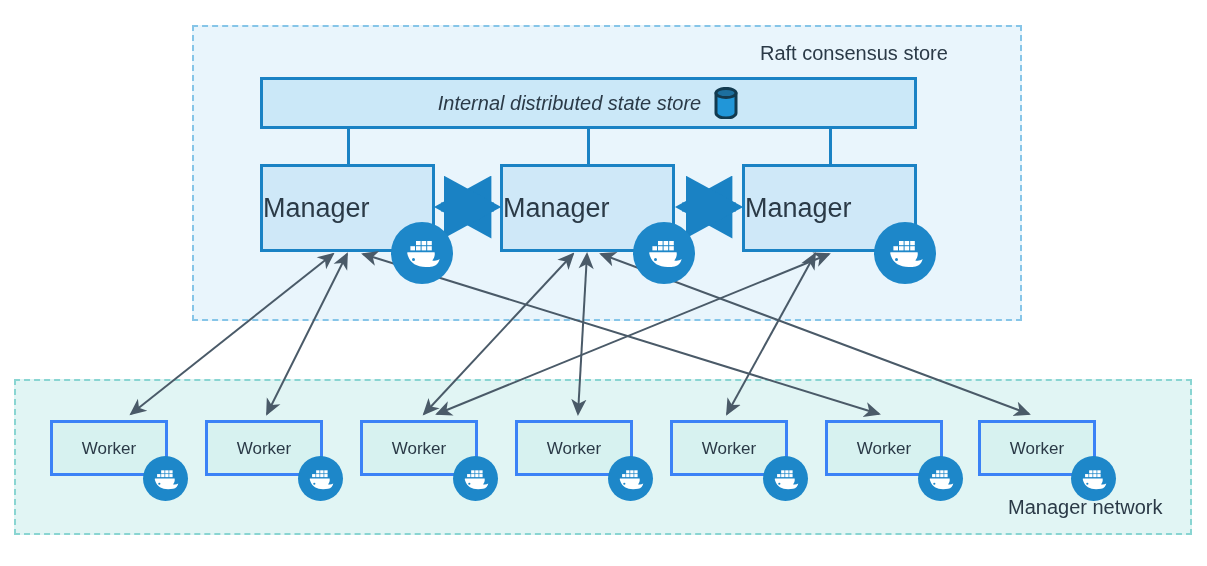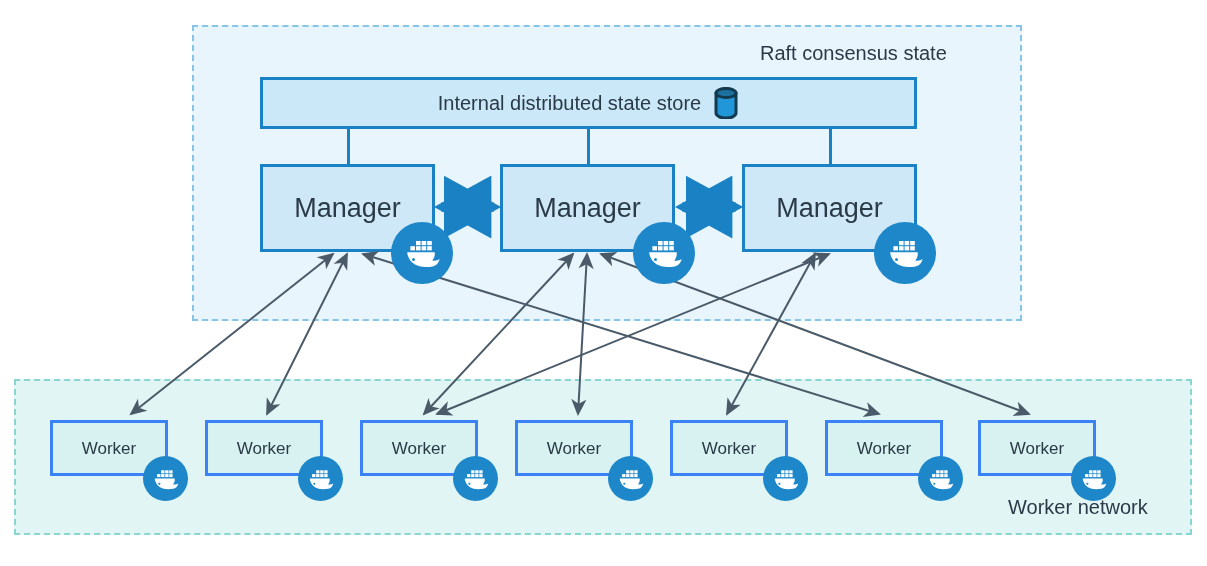--- a/index.html
+++ b/index.html
@@ -9,47 +9,47 @@
   .group{position:absolute;box-sizing:border-box;}
   .raft-group{border:2px dashed #86c5e8;background:#e9f5fc;}
   .gossip-group{border:2px dashed #89d5d2;background:#e1f5f4;}
 
   .group-label{position:absolute;color:#2b3a47;white-space:nowrap;}
   .raft-label{font-size:20px;}
   .gossip-label{font-size:20px;}
 
   .statestore{position:absolute;box-sizing:border-box;border:3px solid #1a82c4;
     background:#cbe8f8;display:flex;align-items:center;justify-content:center;gap:12px;}
-  .statestore .txt{font-size:20px;color:#2b3a47;}
+  .statestore .txt{font-size:20px;color:#2b3a47;font-style:italic;}
 
   .manager{position:absolute;box-sizing:border-box;border:3px solid #1a82c4;
-    background:#cfe8f8;display:flex;align-items:center;justify-content:center;}
+    background:#cfe8f8;display:flex;align-items:center;}
   .manager .txt{font-size:27px;color:#2b3a47;line-height:1;}
 
   .worker{position:absolute;box-sizing:border-box;border:3px solid #3b82f6;
     background:#d7f2f0;display:flex;align-items:center;justify-content:center;}
   .worker .txt{font-size:17px;color:#2b3a47;line-height:1;}
 
   .whale{position:absolute;border-radius:50%;background:#1d87c9;
     display:flex;align-items:center;justify-content:center;}
   .whale svg{display:block;}
 
   .vline{position:absolute;background:#1a82c4;width:3px;}
   svg.edges{position:absolute;left:0;top:0;width:1207px;height:566px;pointer-events:none;}
 </style>
 </head>
 <body>
 
 <div id="stage">
 
   <div class="group raft-group" style="left:192px;top:25px;width:830px;height:296px;"></div>
-  <div class="group-label raft-label" style="left:760px;top:42px;">Raft consensus state</div>
+  <div class="group-label raft-label" style="left:760px;top:42px;">Raft consensus store</div>
 
   <div class="group gossip-group" style="left:14px;top:379px;width:1178px;height:156px;"></div>
-  <div class="group-label gossip-label" style="left:1008px;top:496px;">Worker network</div>
+  <div class="group-label gossip-label" style="left:1008px;top:496px;">Manager network</div>
 
   <div class="vline" style="left:347px;top:126px;height:40px;"></div>
   <div class="vline" style="left:587px;top:126px;height:40px;"></div>
   <div class="vline" style="left:829px;top:126px;height:40px;"></div>
 
   <div class="statestore" style="left:260px;top:77px;width:657px;height:52px;">
     <span class="txt">Internal distributed state store</span>
     <span style="display:inline-block;line-height:0;">
       <svg width="26" height="32" viewBox="0 0 26 32">
         <path d="M3 6 h20 v20 a10 5 0 0 1 -20 0 z" fill="#2196d8" stroke="#123a4f" stroke-width="3" stroke-linejoin="round"></path>

